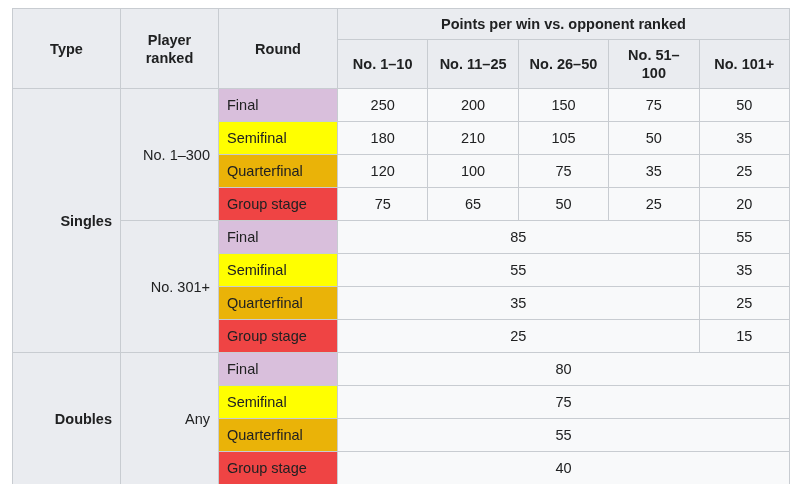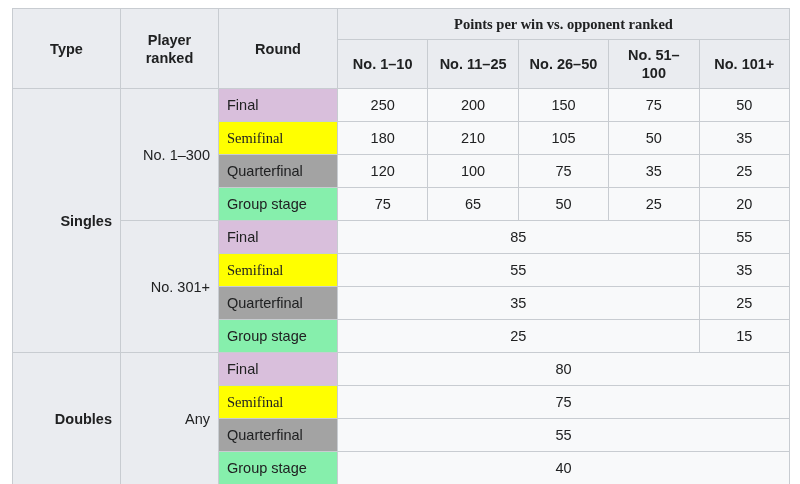--- a/index.html
+++ b/index.html
@@ -43,43 +43,42 @@
   th.col-round     { width: 119px; }
   th.col-d1        { width: 91px; }
   th.col-d2        { width: 91px; }
   th.col-d3        { width: 91px; }
   th.col-d4        { width: 91px; text-align: center; }
   th.col-d5        { width: 89px; }
 
   th.group-head {
     padding-top: 9px;
     padding-bottom: 9px;
-    font-family: Liberation Serif, serif;
   }
 
   td.cat-cell,
   td.rank-cell {
     background: #eaecf0;
     text-align: right;
     vertical-align: middle;
   }
   td.cat-cell { font-weight: bold; }
   td.rank-cell { font-weight: normal; }
 
   td.round-cell {
     text-align: left;
     vertical-align: middle;
     font-weight: normal;
     padding-left: 9px;
     height: 33px;
   }
   td.round-final   { background: #d9bfdc; }
-  td.round-semi    { background: #ffff00; font-family: Liberation Serif, serif; }
-  td.round-quarter { background: #a3a3a3; }
-  td.round-group   { background: #86efac; }
+  td.round-semi    { background: #ffff00; }
+  td.round-quarter { background: #eab308; }
+  td.round-group   { background: #ef4444; }
 
   td.num-cell {
     background: #f8f9fa;
     text-align: center;
     vertical-align: middle;
     font-weight: normal;
     border-radius: 14px;
   }
 </style>
 </head>

